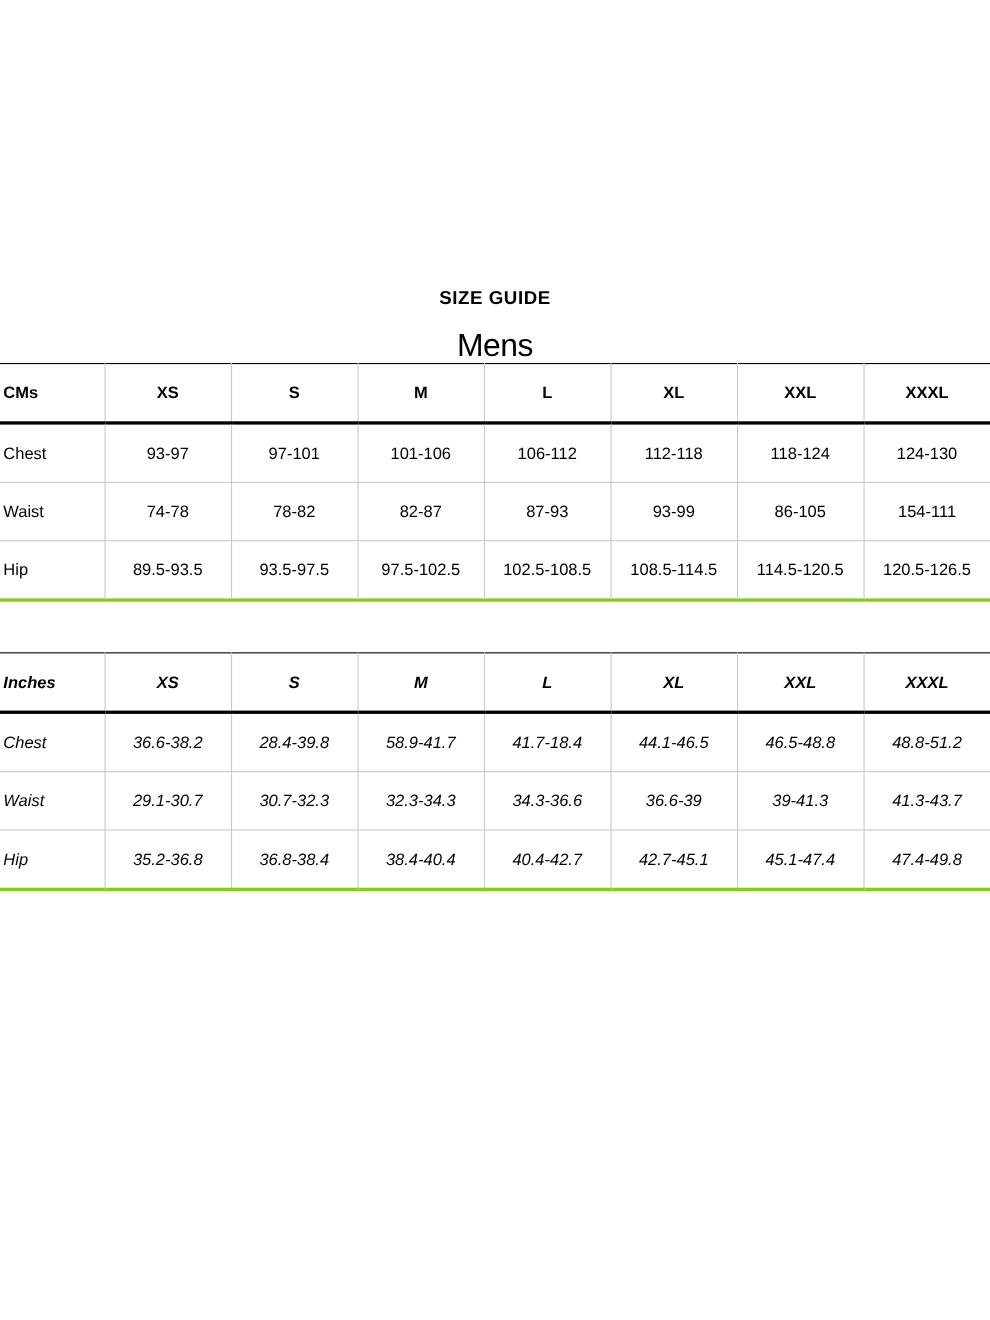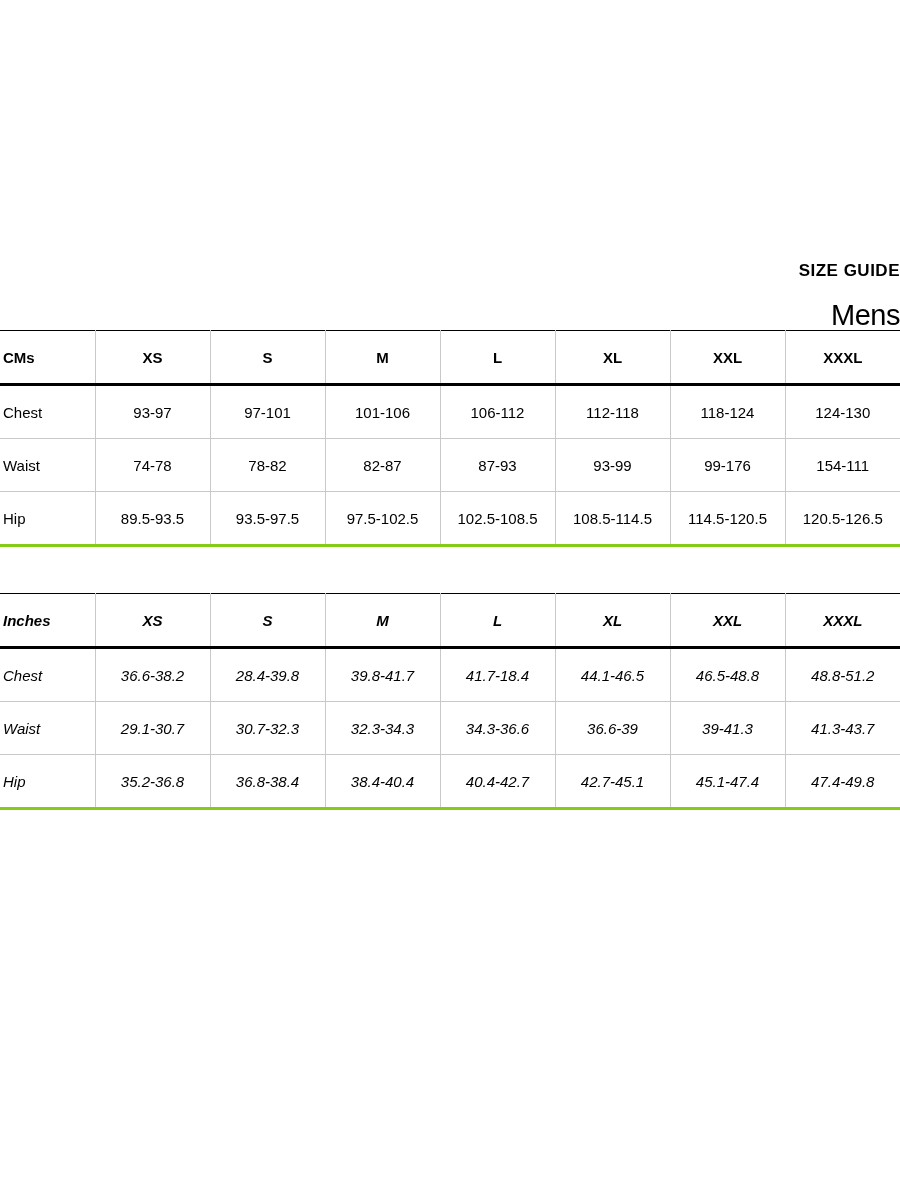--- a/index.html
+++ b/index.html
@@ -14,21 +14,21 @@
     color: #000000;
     -webkit-font-smoothing: antialiased;
   }
   .page {
     position: relative;
     width: 900px;
     height: 1200px;
     box-sizing: border-box;
   }
   .header {
-    text-align: right;
+    text-align: center;
     padding-top: 262px;
   }
   .eyebrow {
     font-size: 17px;
     font-weight: bold;
     letter-spacing: 0.5px;
     line-height: 1;
     color: #000;
   }
   .title {
@@ -130,21 +130,21 @@
           <td>118-124</td>
           <td>124-130</td>
         </tr>
         <tr>
           <td class="rowlabel">Waist</td>
           <td>74-78</td>
           <td>78-82</td>
           <td>82-87</td>
           <td>87-93</td>
           <td>93-99</td>
-          <td>99-176</td>
+          <td>86-105</td>
           <td>154-111</td>
         </tr>
         <tr>
           <td class="rowlabel">Hip</td>
           <td>89.5-93.5</td>
           <td>93.5-97.5</td>
           <td>97.5-102.5</td>
           <td>102.5-108.5</td>
           <td>108.5-114.5</td>
           <td>114.5-120.5</td>
@@ -174,21 +174,21 @@
           <th>XL</th>
           <th>XXL</th>
           <th>XXXL</th>
         </tr>
       </thead>
       <tbody>
         <tr>
           <td class="rowlabel">Chest</td>
           <td>36.6-38.2</td>
           <td>28.4-39.8</td>
-          <td>39.8-41.7</td>
+          <td>58.9-41.7</td>
           <td>41.7-18.4</td>
           <td>44.1-46.5</td>
           <td>46.5-48.8</td>
           <td>48.8-51.2</td>
         </tr>
         <tr>
           <td class="rowlabel">Waist</td>
           <td>29.1-30.7</td>
           <td>30.7-32.3</td>
           <td>32.3-34.3</td>

